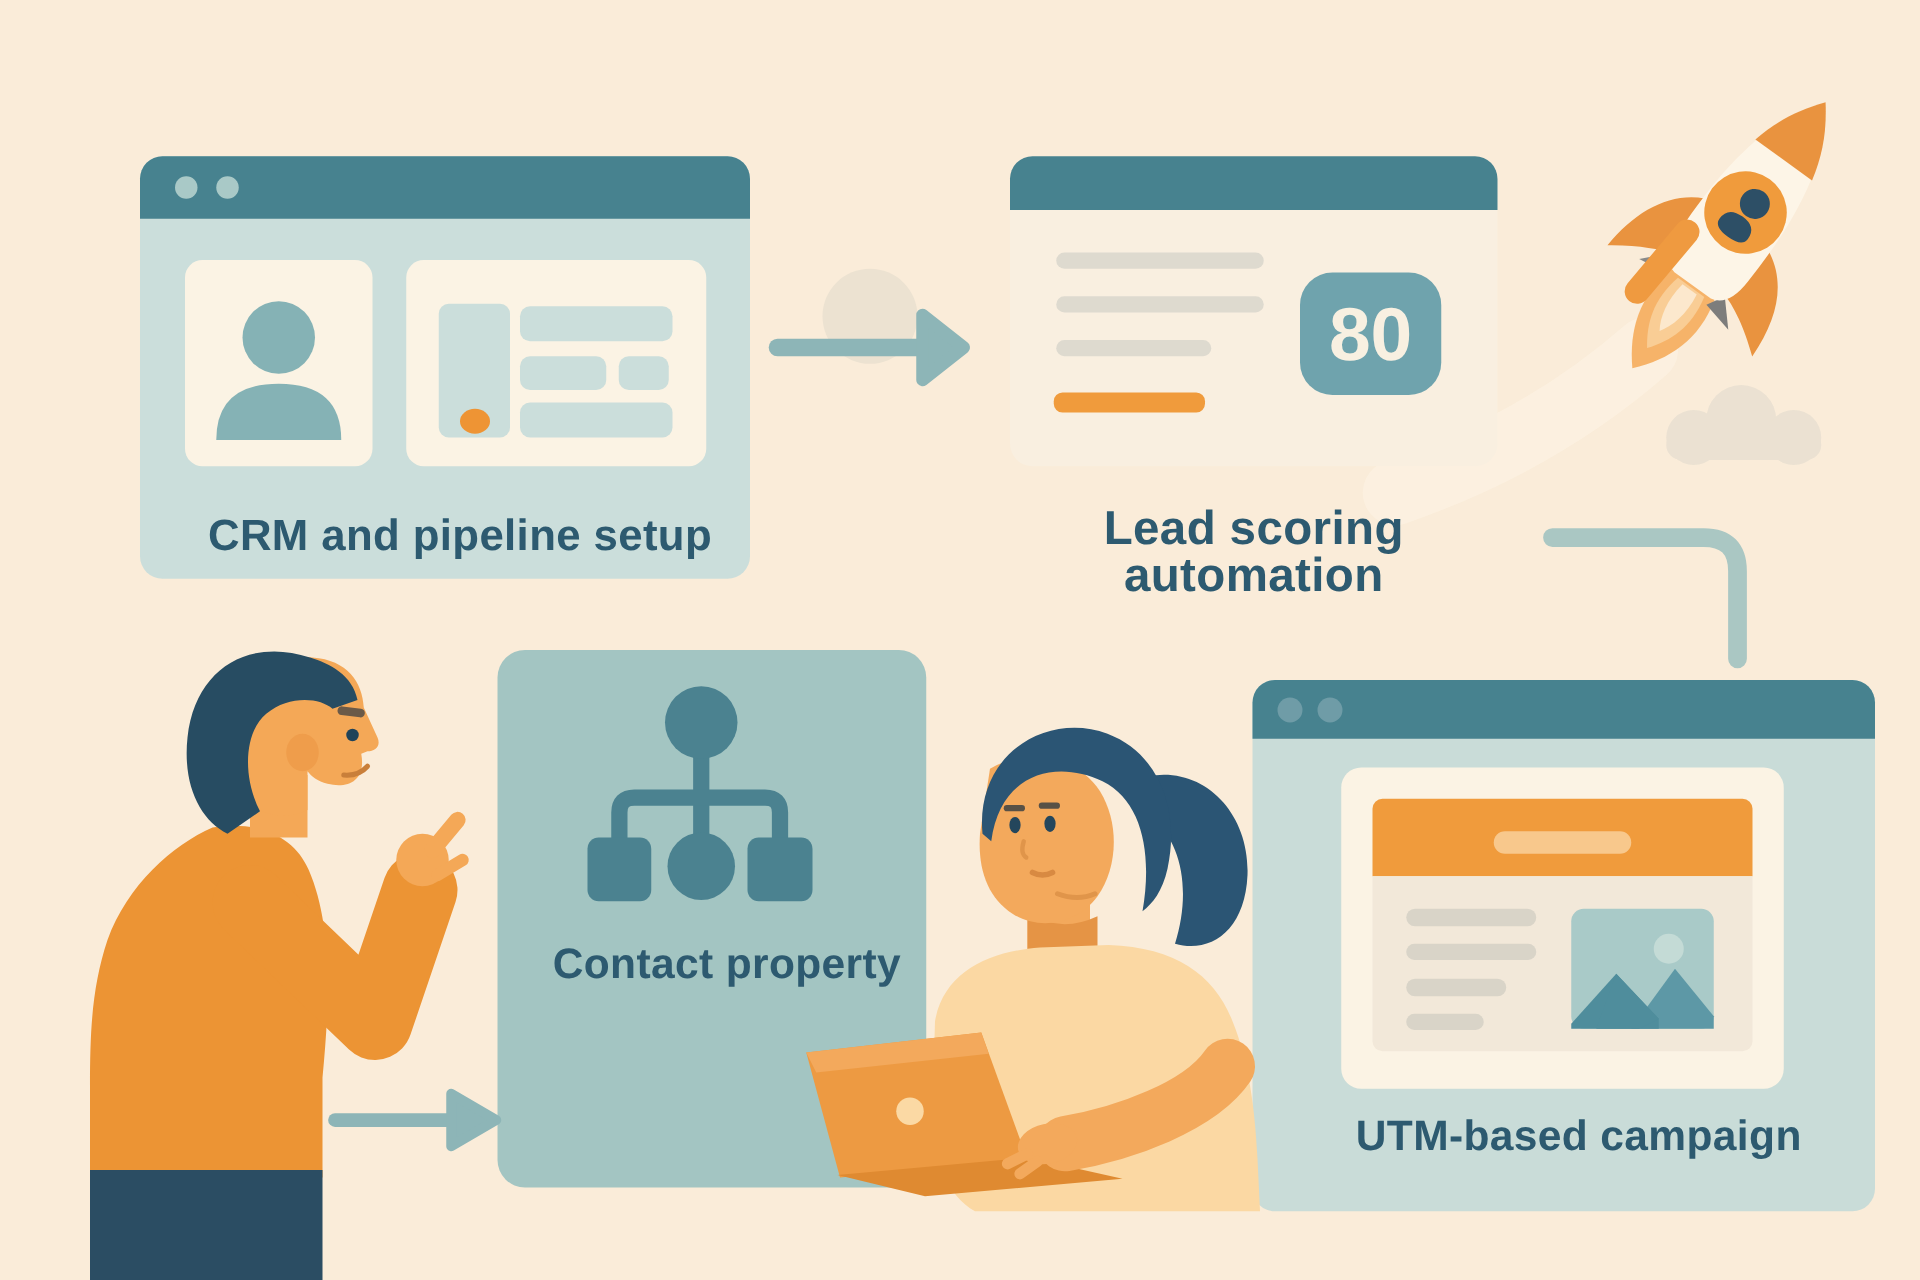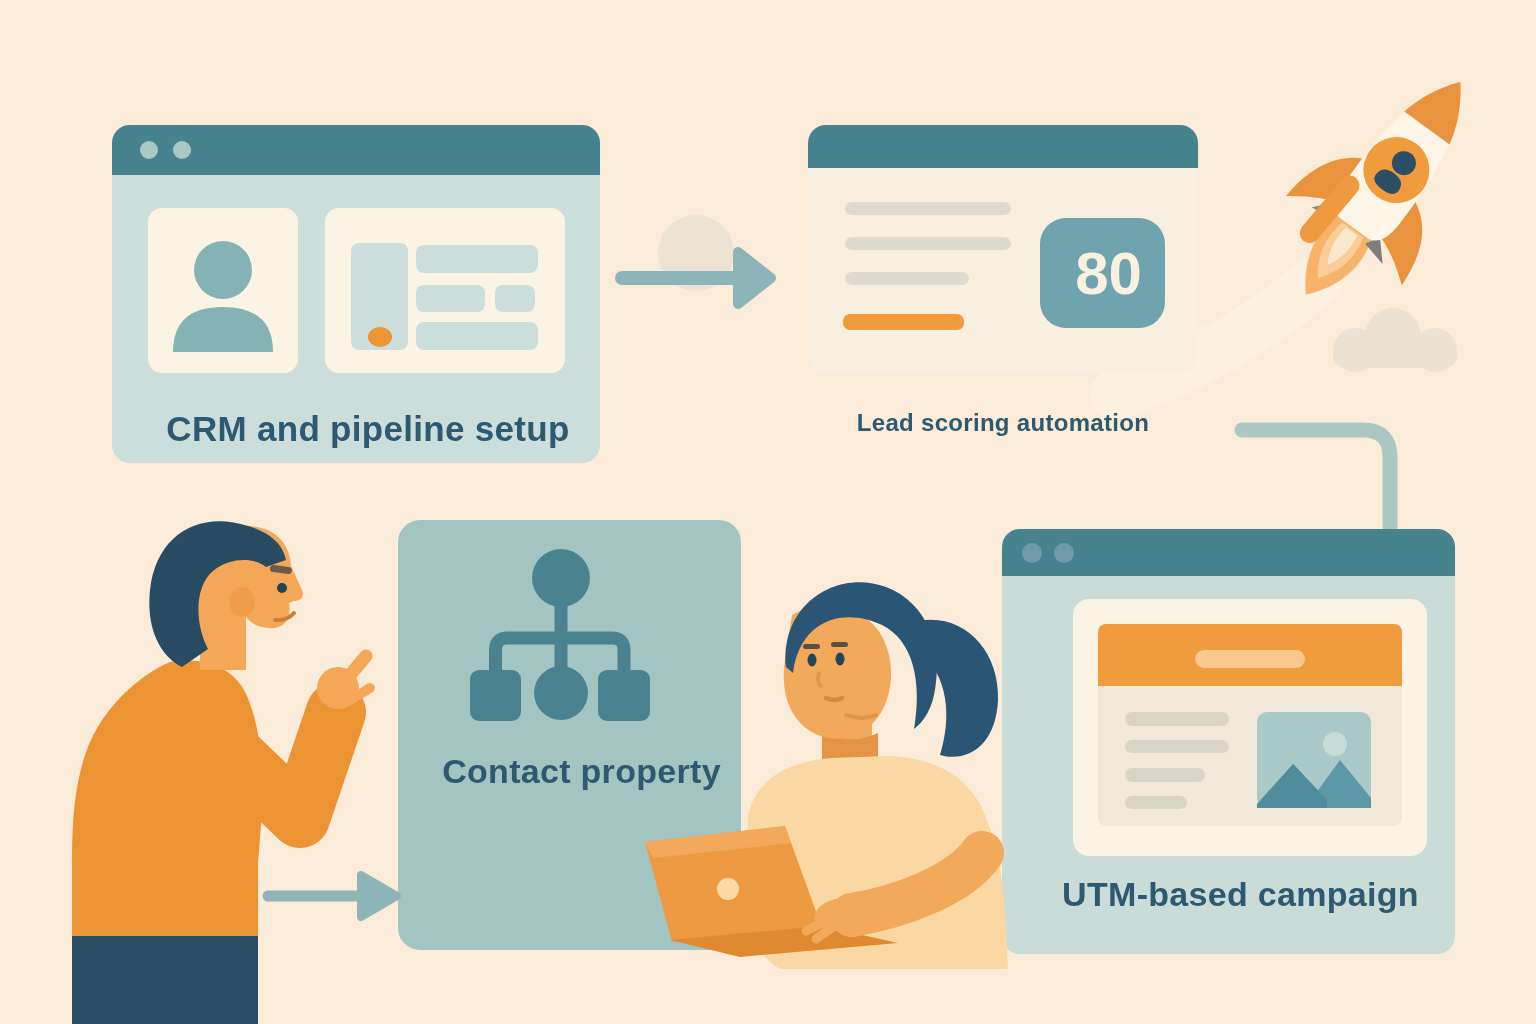--- a/index.html
+++ b/index.html
@@ -11,21 +11,21 @@
   
   .browser{position:absolute;border-radius:18px;}
   .browser-header{position:absolute;left:0;top:0;right:0;display:flex;align-items:center;
     background:#47828f;border-radius:18px 18px 0 0;}
   .dot{border-radius:50%;display:inline-block;}
   .card{position:absolute;background:#fbf3e4;border-radius:14px;}
   .bar{position:absolute;border-radius:8px;background:#cbdedb;}
   .ln{position:absolute;height:13px;border-radius:7px;background:#dedacf;}
   .panel-label{position:absolute;left:0;right:0;text-align:center;font-weight:700;
     font-size:34px;color:#2d5a70;letter-spacing:.3px;line-height:38px;margin-left:24px;}
-  .free-label{position:absolute;text-align:center;font-weight:700;font-size:24px;
+  .free-label{position:absolute;text-align:center;font-weight:700;font-size:38px;
     color:#2d5a70;letter-spacing:.3px;line-height:38px;}
   svg{display:block;overflow:visible;}
 </style>
 </head>
 <body>
 
 <div id="canvas">
 
   <svg class="abs" style="left:1235px;top:15px" width="300" height="370">
     <g transform="translate(152,168) rotate(36)">
@@ -61,21 +61,21 @@
     <line x1="12" y1="73" x2="124" y2="73" stroke="#8db5b7" stroke-width="14" stroke-linecap="round"></line>
     <path d="M128,47 L161,73 L128,99 Z" fill="#8db5b7" stroke="#8db5b7" stroke-width="10" stroke-linejoin="round"></path>
   </svg>
 
   <div class="browser" style="left:808px;top:125px;width:390px;height:248px;background:#f9efe0;">
     <div class="browser-header" style="height:43px;"></div>
     <div class="ln" style="left:37px;top:77px;width:166px;"></div>
     <div class="ln" style="left:37px;top:112px;width:166px;"></div>
     <div class="ln" style="left:37px;top:147px;width:124px;"></div>
     <div class="ln" style="left:35px;top:189px;width:121px;height:16px;background:#f09b3c;"></div>
-    <div class="abs" style="left:232px;top:93px;width:113px;height:110px;background:#6fa3ad;border-radius:26px;display:flex;align-items:center;justify-content:center;font-weight:700;font-size:60px;color:#f8f0e1;padding-left:12px;">80</div>
+    <div class="abs" style="left:232px;top:93px;width:113px;height:98px;background:#6fa3ad;border-radius:26px;display:flex;align-items:center;justify-content:center;font-weight:700;font-size:60px;color:#f8f0e1;">80</div>
   </div>
   <div class="free-label" style="left:778px;top:404px;width:450px;">Lead scoring automation</div>
 
   <svg class="abs" style="left:1230px;top:415px" width="185" height="115">
     <path d="M12,15 H133 Q160,15 160,42 V112" stroke="#aac7c3" stroke-width="15" fill="none" stroke-linecap="round"></path>
   </svg>
 
   <svg class="abs" style="left:1235px;top:15px" width="300" height="370">
     <g transform="translate(152,168) rotate(36)">
 
@@ -103,21 +103,21 @@
 
   <svg class="abs" style="left:1315px;top:300px" width="160" height="75">
     <g fill="#e9e0d1" opacity="0.85">
       <circle cx="40" cy="50" r="22"></circle>
       <circle cx="78" cy="36" r="28"></circle>
       <circle cx="120" cy="50" r="22"></circle>
       <rect x="18" y="44" width="124" height="24" rx="12"></rect>
     </g>
   </svg>
 
-  <div class="browser" style="left:1002px;top:529px;width:453px;height:425px;background:#c9dcd8;">
+  <div class="browser" style="left:1002px;top:544px;width:453px;height:425px;background:#c9dcd8;padding-left:45px;">
     <div class="browser-header" style="height:47px;padding-left:20px;gap:12px;">
       <span class="dot" style="width:20px;height:20px;background:#6f9ca7;"></span>
       <span class="dot" style="width:20px;height:20px;background:#6f9ca7;"></span>
     </div>
     <div class="card" style="left:71px;top:70px;width:354px;height:257px;border-radius:16px;">
       <div class="abs" style="left:25px;top:25px;width:304px;height:62px;background:#f09b3c;border-radius:8px 8px 0 0;">
         <span class="abs" style="left:97px;top:26px;width:110px;height:18px;background:#f8c88c;border-radius:9px;"></span>
       </div>
       <div class="abs" style="left:25px;top:87px;width:304px;height:140px;background:#f2e8d9;border-radius:0 0 8px 8px;">
         <div class="ln" style="left:27px;top:26px;width:104px;height:14px;background:#d9d4c8;"></div>

